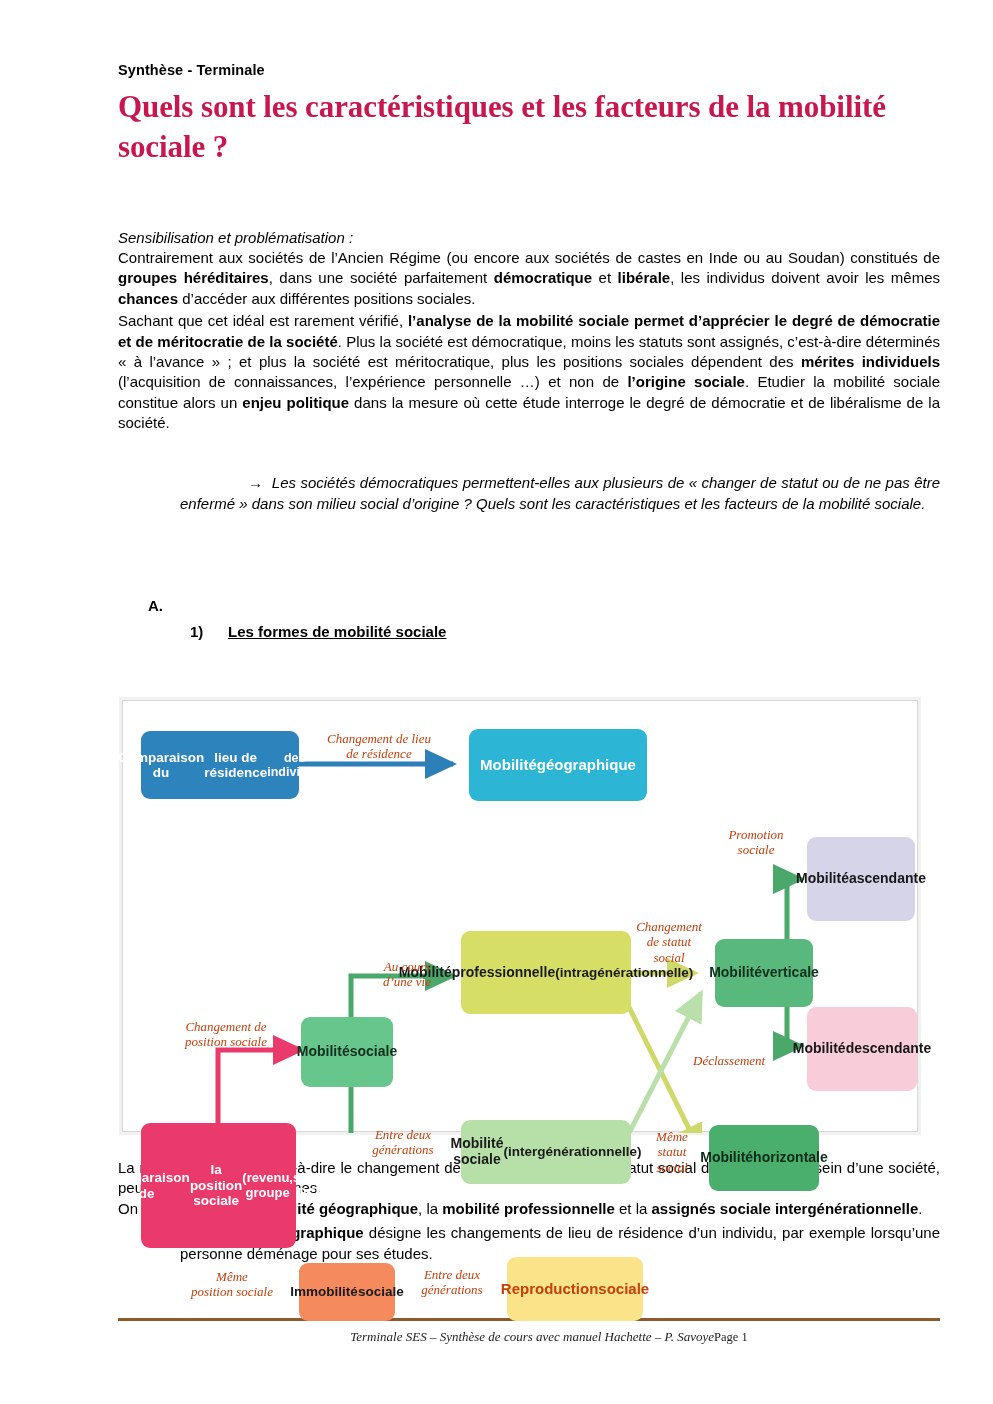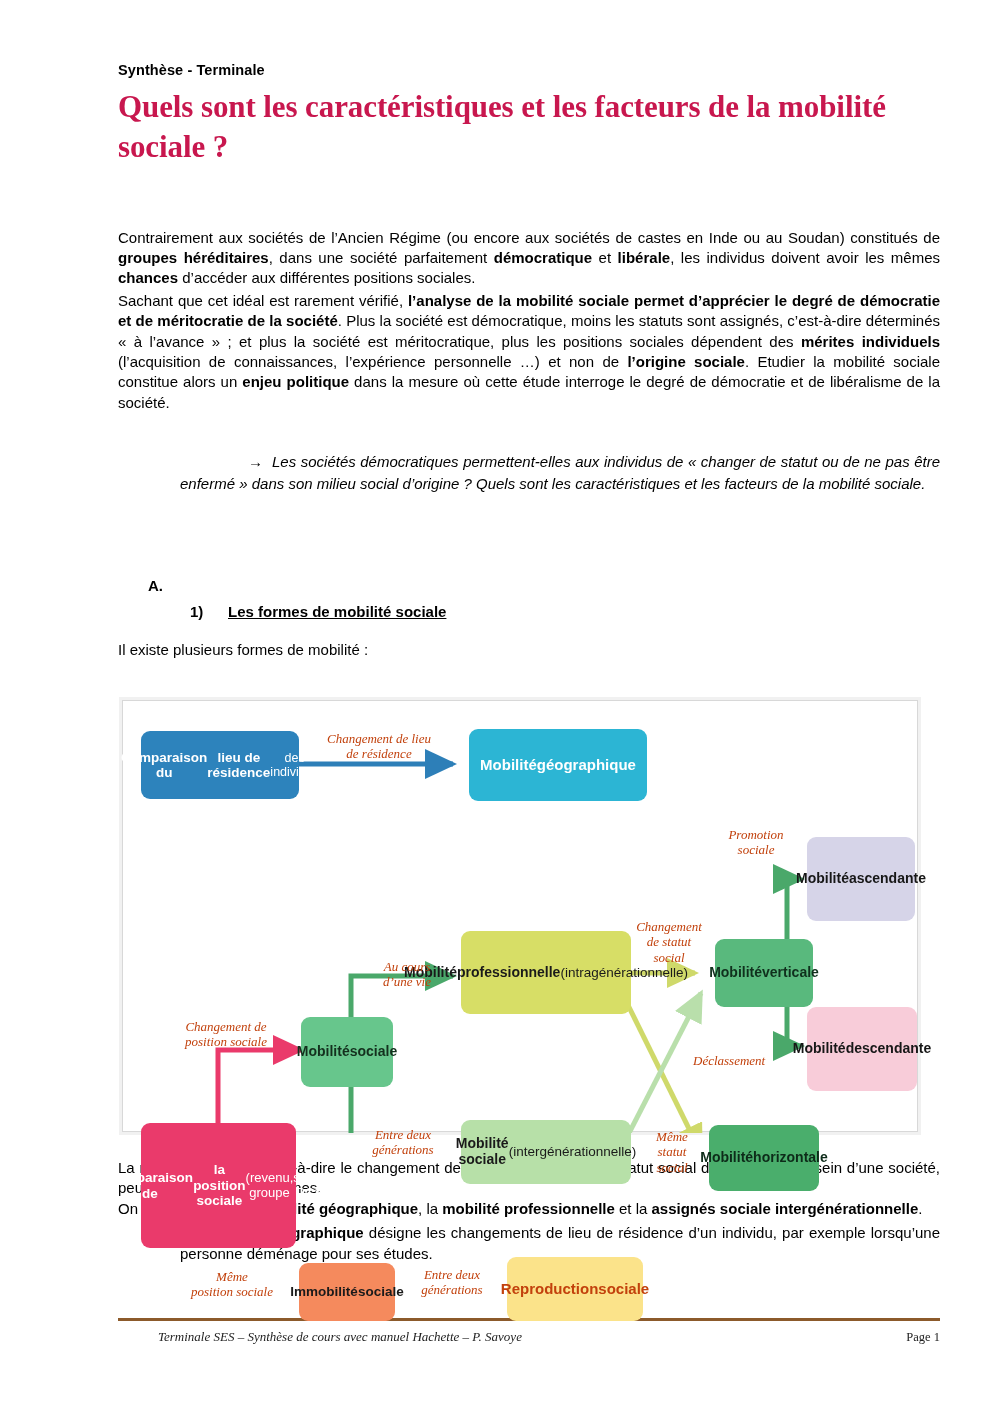--- a/index.html
+++ b/index.html
@@ -132,21 +132,21 @@
     flex-direction: row;
     align-items: center;
     justify-content: center;
     text-align: center;
     border-radius: 9px;
     font-weight: bold;
     line-height: 1.14;
     z-index: 3;
   }
   .dbox .sub {
-    font-weight: normal;
+    font-weight: bold;
     text-align: center;
   }
   .dlabel {
     position: absolute;
     font-family: "Liberation Serif", serif;
     font-style: italic;
     font-size: 13px;
     line-height: 1.18;
     color: #c2410c;
     z-index: 4;
@@ -195,21 +195,21 @@
     top: 1318px;
     width: 822px;
   }
   .footer-rule {
     height: 3px;
     background: #8c5a2b;
     margin-bottom: 8px;
   }
   .footer-row {
     display: flex;
-    justify-content: space-between;
+    justify-content: center;
     align-items: baseline;
     font-family: "Liberation Serif", serif;
     font-style: italic;
     font-size: 13px;
     color: #222222;
     margin-left: 40px;
   }
   .footer-row .pageno {
     font-style: normal;
     font-size: 12.5px;
@@ -220,39 +220,39 @@
 <body>
 
 <div class="page">
 
   <div class="content">
 
     <div class="kicker">Synthèse - Terminale</div>
     <h1 class="doc-title" style="color: rgb(200, 23, 78);">Quels sont les caractéristiques et les facteurs de la mobilité sociale ?</h1>
 
     <div class="intro-block">
+      <p class="italic-lead">Sensibilisation et problématisation :</p>
       <p class="body"><span>Contrairement aux sociétés de l’Ancien Régime (ou encore aux sociétés de castes en Inde ou au Soudan) constitués de </span><b>groupes héréditaires</b><span>, dans une société parfaitement </span><b>démocratique</b><span> et </span><b>libérale</b><span>, les individus doivent avoir les mêmes </span><b>chances</b><span> d’accéder aux différentes positions sociales.</span></p>
       <div class="para-gap"></div>
       <p class="body"><span>Sachant que cet idéal est rarement vérifié, </span><b>l’analyse de la mobilité sociale permet d’apprécier le degré de démocratie et de méritocratie de la société</b><span>. Plus la société est démocratique, moins les statuts sont assignés, c’est-à-dire déterminés « à l’avance » ; et plus la société est méritocratique, plus les positions sociales dépendent des </span><b>mérites individuels</b><span> (l’acquisition de connaissances, l’expérience personnelle …) et non de </span><b>l’origine sociale</b><span>. Etudier la mobilité sociale constitue alors un </span><b>enjeu politique</b><span> dans la mesure où cette étude interroge le degré de démocratie et de libéralisme de la société.</span></p>
     </div>
 
     <div class="problematique">
-      <span class="indent"></span><span class="arrow-glyph">→</span>&nbsp;&nbsp;<span>Les sociétés démocratiques permettent-elles aux individus de « changer de statut ou de ne pas être enfermé » dans son milieu social d’origine ? Quels sont les caractéristiques et les facteurs de la mobilité sociale.</span>
+      <span class="indent"></span><span class="arrow-glyph">→</span>&nbsp;&nbsp;<span>Les sociétés démocratiques permettent-elles aux plusieurs de « changer de statut ou de ne pas être enfermé » dans son milieu social d’origine ? Quels sont les caractéristiques et les facteurs de la mobilité sociale.</span>
     </div>
 
     <div class="sec-a">
       <span class="marker">A.</span>
     </div>
 
     <div class="sec-1">
       <span class="marker">1)</span>
       <span class="txt">Les formes de mobilité sociale</span>
     </div>
 
-    <p class="lead-line">Il existe plusieurs formes de mobilité :</p>
   </div>
 
   <div class="figure">
     <div class="fig-inner">
 
       <svg class="wires" viewBox="0 0 796 432">
         <defs>
           <marker id="ahBlue" markerWidth="7" markerHeight="7" refX="5.6" refY="3" orient="auto">
             <path d="M0,0 L6.4,3 L0,6 z" fill="#2d7fb8"></path>
           </marker>

